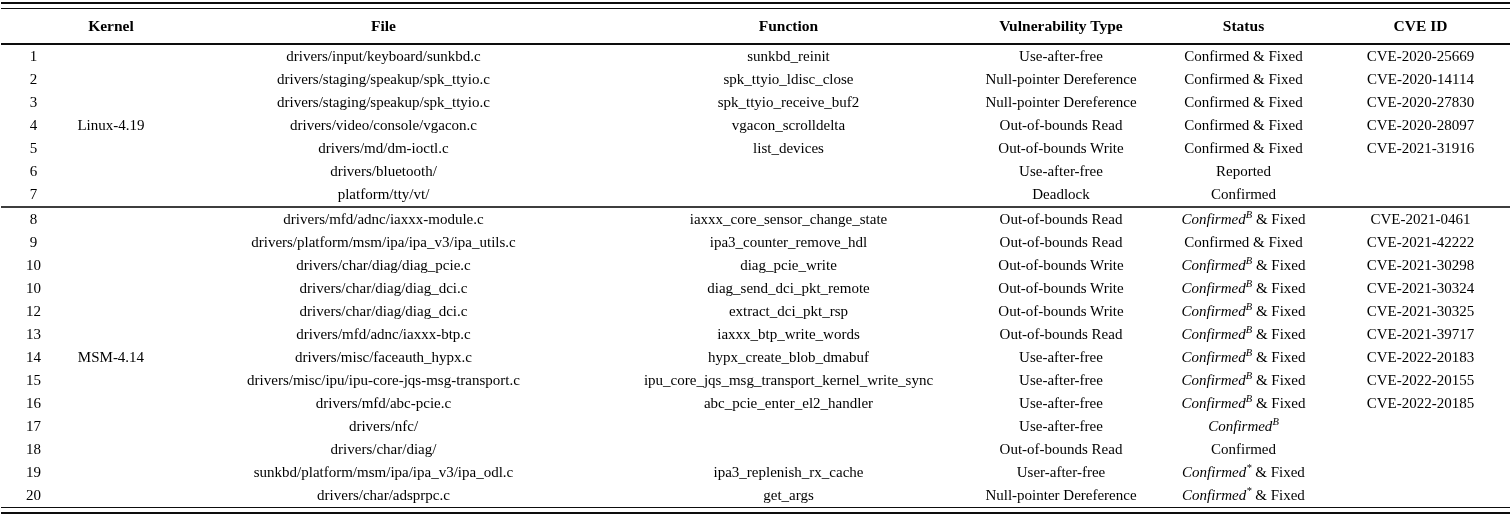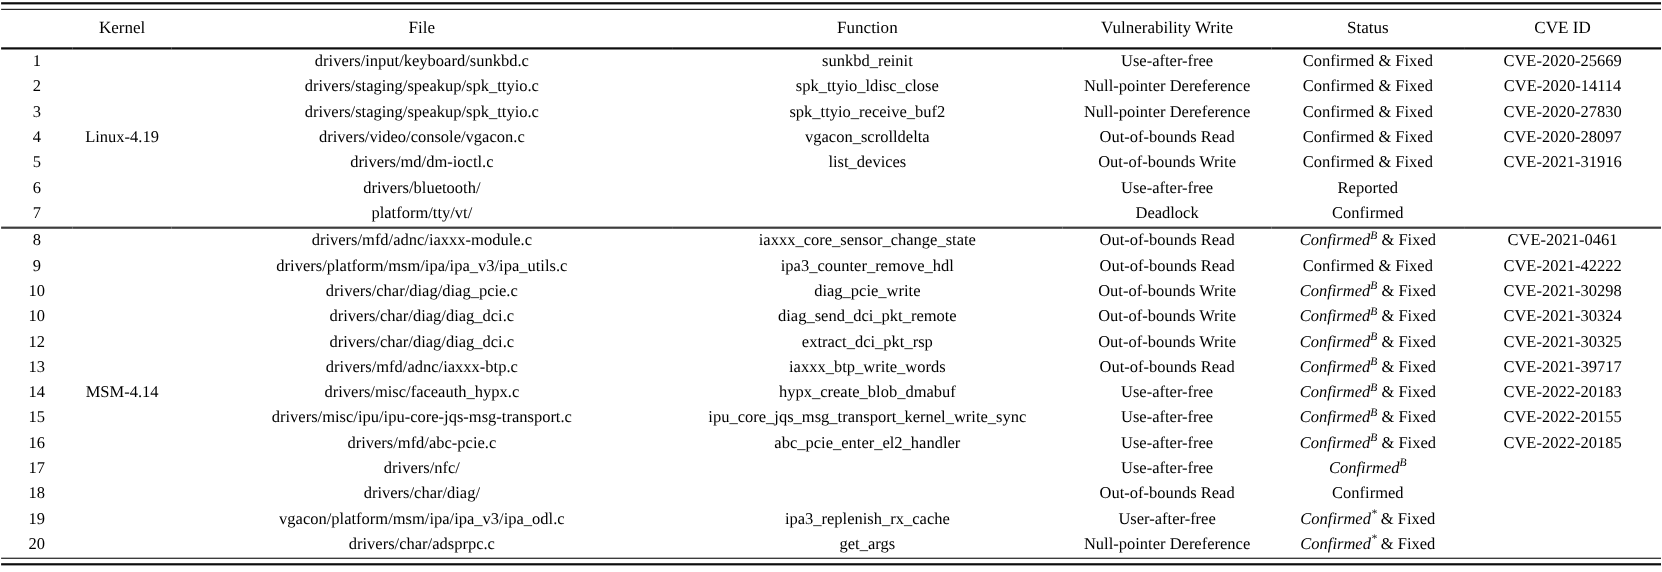--- a/index.html
+++ b/index.html
@@ -21,21 +21,21 @@
     table-layout: fixed;
   }
   col.c-num    { width: 65px;  }
   col.c-kernel { width: 90px;  }
   col.c-file   { width: 455px; }
   col.c-func   { width: 355px; }
   col.c-vuln   { width: 190px; }
   col.c-status { width: 175px; }
   col.c-cve    { width: 179px; }
   thead th {
-    font-weight: normal;
+    font-weight: bold;
     font-size: 15.5px;
     height: 34px;
     text-align: center;
     vertical-align: middle;
     padding: 0;
     border-bottom: 2px solid #0d0d0d;
     white-space: nowrap;
   }
   tbody td {
     font-size: 15px;
@@ -66,21 +66,21 @@
         <col class="c-vuln">
         <col class="c-status">
         <col class="c-cve">
     </colgroup>
     <thead>
       <tr>
         <th></th>
         <th>Kernel</th>
         <th>File</th>
         <th>Function</th>
-        <th>Vulnerability Write</th>
+        <th>Vulnerability Type</th>
         <th>Status</th>
         <th>CVE ID</th>
       </tr>
     </thead>
     <tbody>
         <tr>
           <td>1</td>
           <td rowspan="7" class="kernel">Linux-4.19</td>
           <td>drivers/input/keyboard/sunkbd.c</td>
           <td>sunkbd_reinit</td>
@@ -220,21 +220,21 @@
         <tr>
           <td>18</td>
           <td>drivers/char/diag/</td>
           <td></td>
           <td>Out-of-bounds Read</td>
           <td><span>Confirmed</span></td>
           <td></td>
         </tr>
         <tr>
           <td>19</td>
-          <td>vgacon/platform/msm/ipa/ipa_v3/ipa_odl.c</td>
+          <td>sunkbd/platform/msm/ipa/ipa_v3/ipa_odl.c</td>
           <td>ipa3_replenish_rx_cache</td>
           <td>User-after-free</td>
           <td><span class="math-italic">Confirmed</span><sup class="math-italic">*</sup> &amp; Fixed</td>
           <td></td>
         </tr>
         <tr>
           <td>20</td>
           <td>drivers/char/adsprpc.c</td>
           <td>get_args</td>
           <td>Null-pointer Dereference</td>

